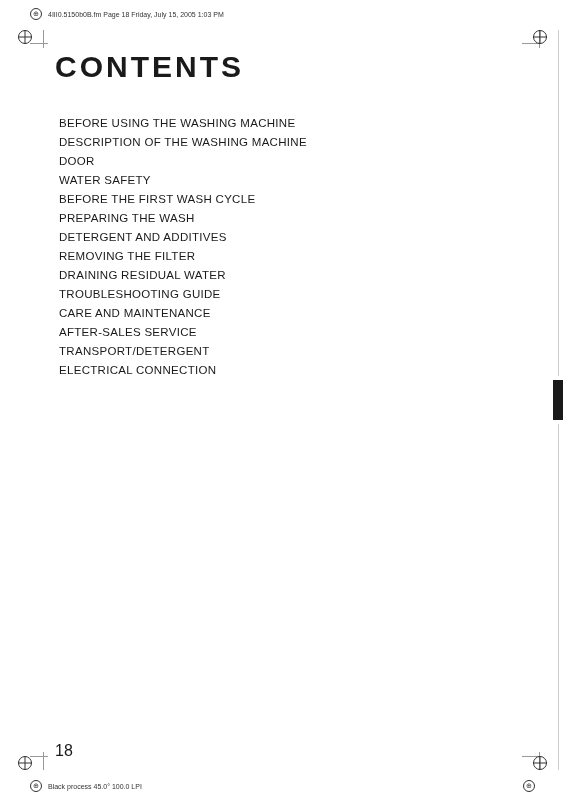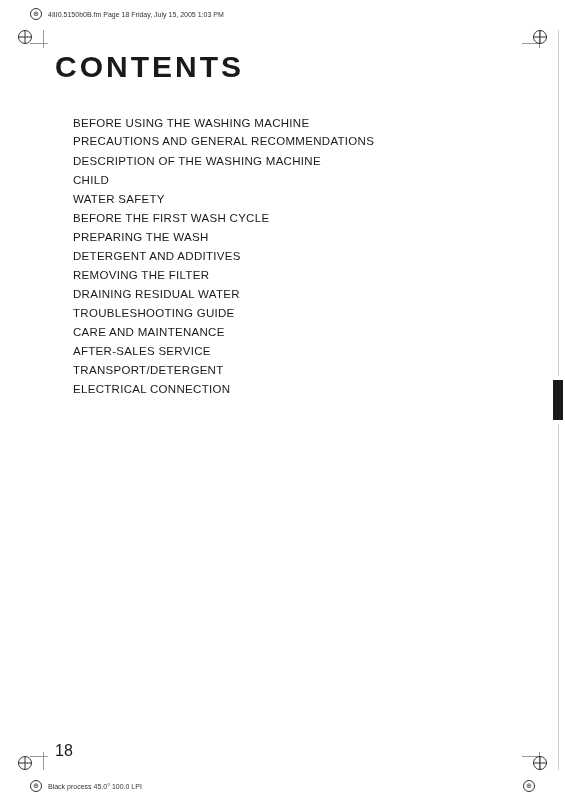--- a/index.html
+++ b/index.html
@@ -164,21 +164,21 @@
       font-weight: bold;
       letter-spacing: 3px;
       color: #1a1a1a;
       margin-bottom: 30px;
       font-family: Arial, Helvetica, sans-serif;
     }
 
     .toc-list {
       list-style: none;
       padding: 0;
-      margin: 18px;
+      margin: 4px;
     }
 
     .toc-item {
       font-size: 11.5px;
       color: #1a1a1a;
       line-height: 1.65;
       font-family: Arial, Helvetica, sans-serif;
       letter-spacing: 0.3px;
     }
 
@@ -335,24 +335,22 @@
     <div class="sidebar-line"></div>
     <div class="sidebar-black-block"></div>
     <div class="sidebar-line"></div>
   </div>
 
   <div class="content-area">
     <h1 class="page-title">CONTENTS</h1>
 
     <ul class="toc-list" id="toc-list">
     <li class="toc-item">BEFORE USING THE WASHING MACHINE</li>
-        <li class="toc-item has-wrap">PRECAUTIONS AND GENERAL
-RECOMMENDATIONS</li>
         <li class="toc-item">DESCRIPTION OF THE WASHING MACHINE</li>
-        <li class="toc-item">CHILD</li>
+        <li class="toc-item">DOOR</li>
         <li class="toc-item">WATER SAFETY</li>
         <li class="toc-item">BEFORE THE FIRST WASH CYCLE</li>
         <li class="toc-item">PREPARING THE WASH</li>
         <li class="toc-item">DETERGENT AND ADDITIVES</li>
         <li class="toc-item">REMOVING THE FILTER</li>
         <li class="toc-item">DRAINING RESIDUAL WATER</li>
         <li class="toc-item">TROUBLESHOOTING GUIDE</li>
         <li class="toc-item">CARE AND MAINTENANCE</li>
         <li class="toc-item">AFTER-SALES SERVICE</li>
         <li class="toc-item">TRANSPORT/DETERGENT</li>

